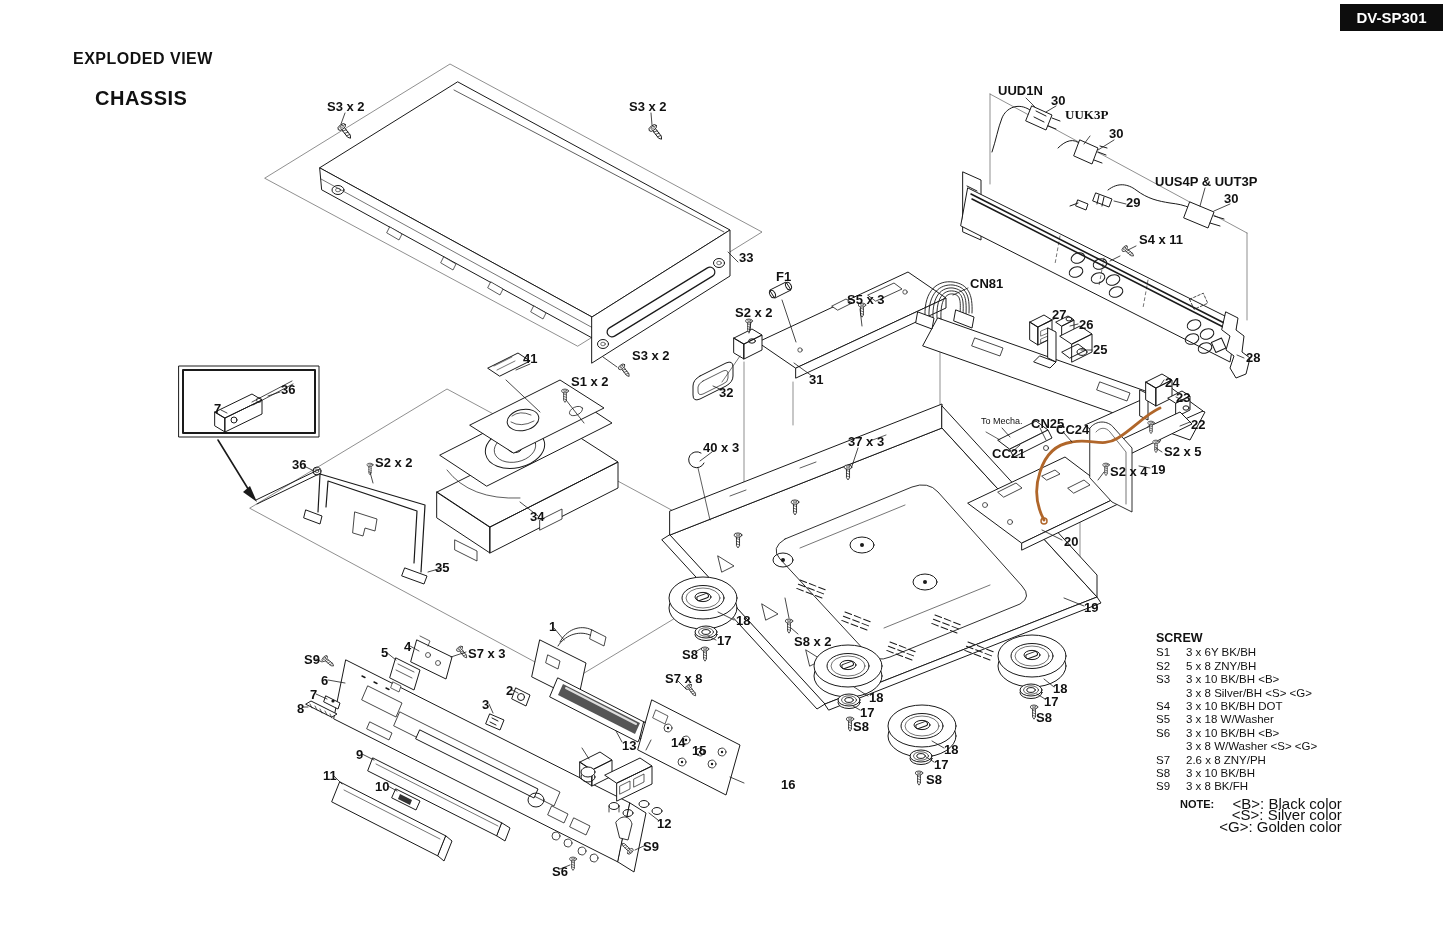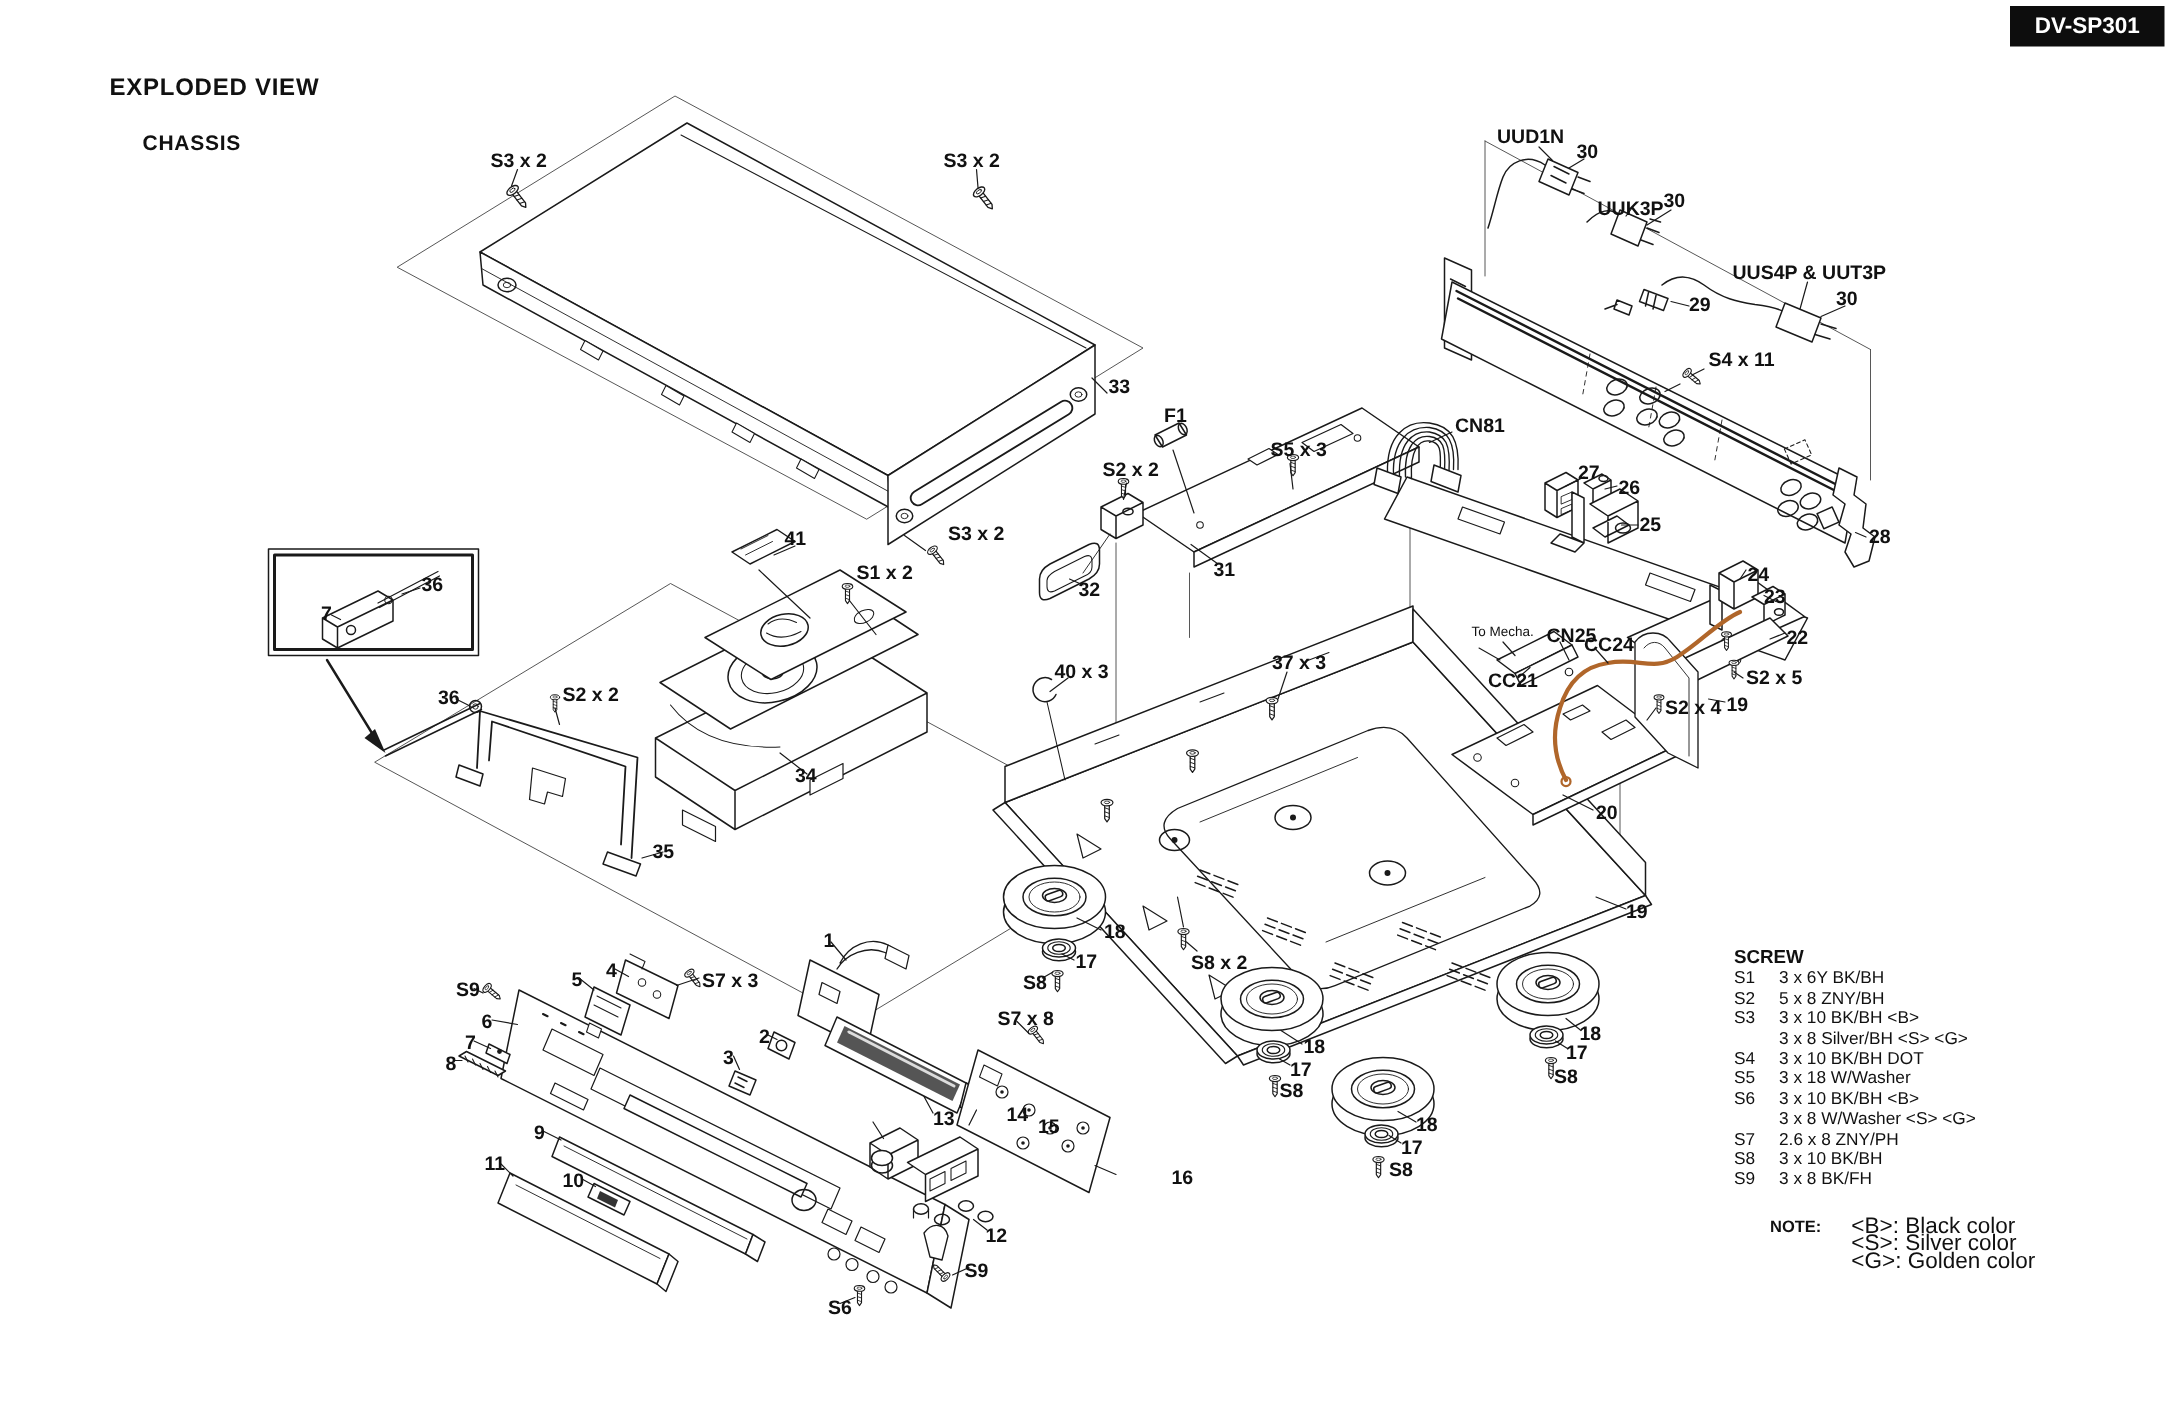--- a/index.html
+++ b/index.html
@@ -1,29 +1,29 @@
 <!DOCTYPE html>
 <html><head>
 <meta charset="utf-8">
 <style>
   html,body{margin:0;padding:0;background:#fff;}
   #page{position:relative;width:1445px;height:935px;background:#fff;overflow:hidden;
         font-family:"Liberation Sans",sans-serif;color:#111;}
   #art{position:absolute;left:0;top:0;}
   .hdr{position:absolute;left:73px;top:50px;font-size:16px;font-weight:bold;letter-spacing:.5px;}
-  .sub{position:absolute;left:95px;top:87px;font-size:14px;font-weight:bold;letter-spacing:.5px;}
+  .sub{position:absolute;left:95px;top:87px;font-size:20px;font-weight:bold;letter-spacing:.5px;}
   .model{position:absolute;left:1340px;top:4px;width:103px;height:27px;background:#0d0d0d;color:#fff;
          display:flex;align-items:center;justify-content:center;font-size:15px;font-weight:bold;}
   .plabel{position:absolute;font-size:13px;font-weight:bold;white-space:nowrap;line-height:1;}
   .legend{position:absolute;left:1156px;top:632px;font-size:11.5px;line-height:13.4px;}
   .legend-title{font-weight:bold;font-size:12.5px;margin-bottom:1px;}
   .lrow{display:flex;}
   .lcode{width:30px;flex:0 0 30px;}
   .lspec{white-space:pre-line;}
-  .legend-note{margin-top:18px;margin-left:24px;display:flex;gap:20px;}
+  .legend-note{margin-top:4px;margin-left:24px;display:flex;gap:5px;text-align:right;}
   .note-label{font-weight:bold;font-size:11px;}
   .note-lines{white-space:pre-line;font-size:15px;line-height:11.5px;}
 </style>
 </head>
 <body>
 
 <div id="page">
 
   <svg id="art" width="1445" height="935" viewBox="0 0 1445 935" fill="none" stroke="#1a1a1a" stroke-width="1" stroke-linejoin="round" stroke-linecap="round">
     <defs>
@@ -441,21 +441,21 @@
       <span class="plabel" style="left: 530px; top: 510px;">34</span>
       <span class="plabel" style="left: 281px; top: 383px;">36</span>
       <span class="plabel" style="left: 214px; top: 402px;">7</span>
       <span class="plabel" style="left: 292px; top: 458px;">36</span>
       <span class="plabel" style="left: 375px; top: 456px;">S2 x 2</span>
       <span class="plabel" style="left: 435px; top: 561px;">35</span>
       <span class="plabel" style="left: 703px; top: 441px;">40 x 3</span>
       <span class="plabel" style="left: 848px; top: 435px;">37 x 3</span>
       <span class="plabel" style="left: 998px; top: 84px;">UUD1N</span>
       <span class="plabel" style="left: 1051px; top: 94px;">30</span>
-      <span class="plabel" style="left: 1065px; top: 132px;">UUK3P</span>
+      <span class="plabel" style="left: 1065px; top: 108px; font-family: Liberation Serif, serif;">UUK3P</span>
       <span class="plabel" style="left: 1109px; top: 127px;">30</span>
       <span class="plabel" style="left: 1155px; top: 175px;">UUS4P &amp; UUT3P</span>
       <span class="plabel" style="left: 1224px; top: 192px;">30</span>
       <span class="plabel" style="left: 1126px; top: 196px;">29</span>
       <span class="plabel" style="left: 1139px; top: 233px;">S4 x 11</span>
       <span class="plabel" style="left: 970px; top: 277px;">CN81</span>
       <span class="plabel" style="left: 1052px; top: 308px;">27</span>
       <span class="plabel" style="left: 1079px; top: 318px;">26</span>
       <span class="plabel" style="left: 1093px; top: 343px;">25</span>
       <span class="plabel" style="left: 1246px; top: 351px;">28</span>

